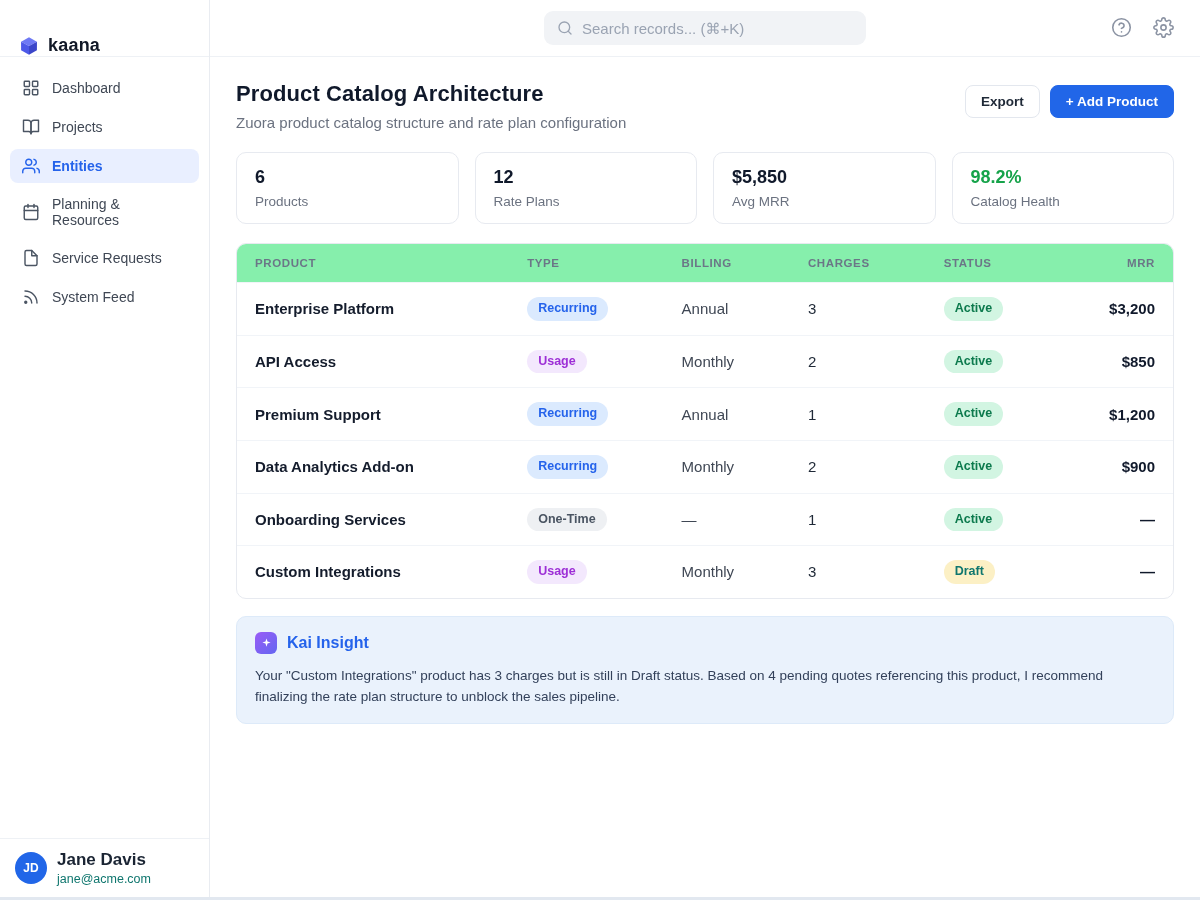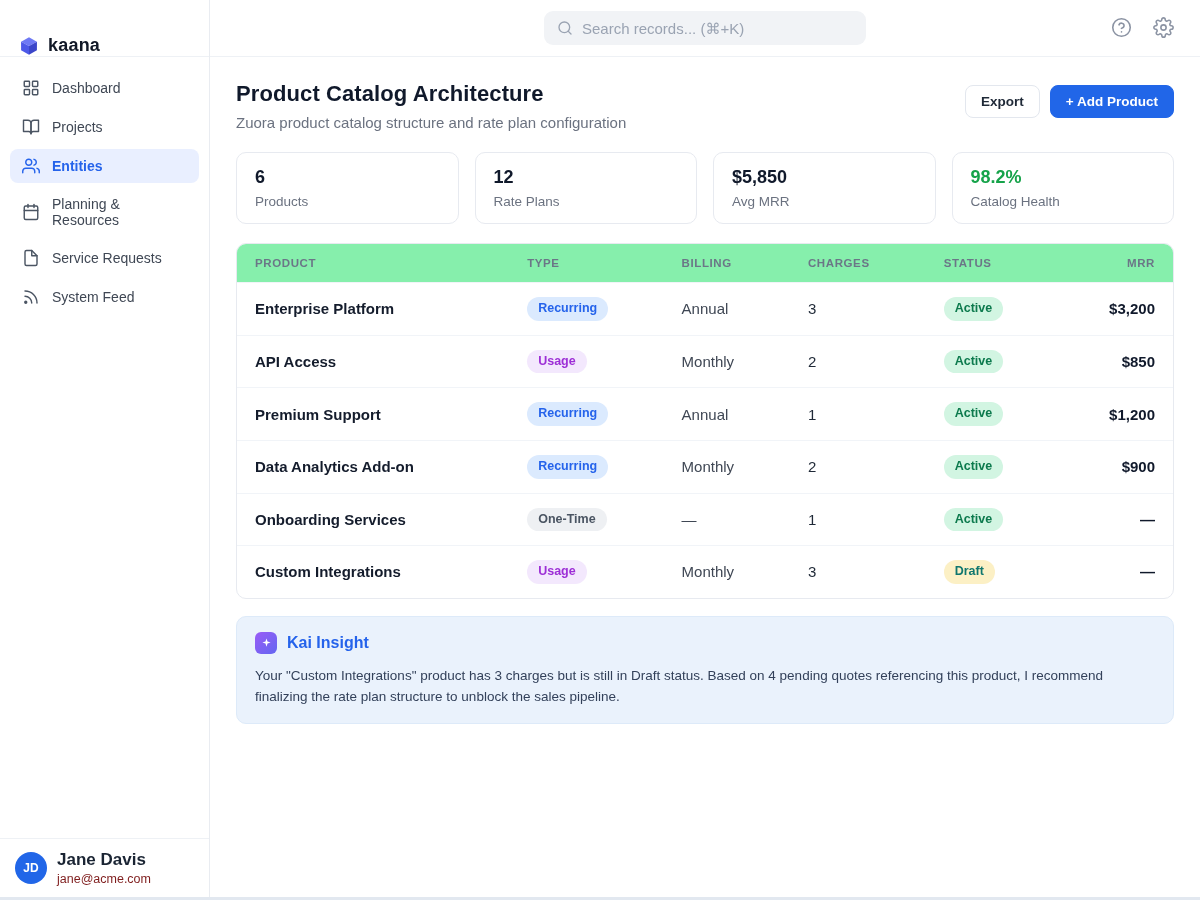--- a/index.html
+++ b/index.html
@@ -12,21 +12,21 @@
   .logo-area { height:57px; flex:0 0 57px; border-bottom:1px solid #eef1f5; display:flex; align-items:flex-end; gap:9px; padding:0 19px; }
   .brand-name { font-size:18px; font-weight:800; color:#111827; letter-spacing:.2px; }
   .nav { padding:14px 10px; display:flex; flex-direction:column; gap:5px; flex:1; }
   .nav-item { display:flex; align-items:center; gap:12px; padding:8px 12px; border-radius:8px; font-size:14px; color:#3f4754; cursor:pointer; }
   .nav-item svg { width:18px; height:18px; color:#4b5563; flex:0 0 18px; }
   .nav-item.active { background:#e9efff; color:#2563eb; font-weight:700; }
   .nav-item.active svg { color:#2563eb; }
   .user-area { border-top:1px solid #eef1f5; padding:11px 15px; display:flex; align-items:center; gap:10px; }
   .avatar { width:32px; height:32px; border-radius:50%; background:#2166e8; color:#fff; font-size:12px; font-weight:700; display:flex; align-items:center; justify-content:center; }
   .user-name { font-size:17px; font-weight:700; color:#1a2433; }
-  .user-email { font-size:12.5px; color:#7f1d1d; margin-top:2px; }
+  .user-email { font-size:12.5px; color:#0f766e; margin-top:2px; }
 
   
   .main { flex:1; display:flex; flex-direction:column; min-width:0; }
   .topbar { height:57px; flex:0 0 57px; border-bottom:1px solid #eef1f5; display:flex; align-items:center; padding:0 26px; position:relative; }
   .search { position:absolute; left:50%; transform:translateX(-50%); width:322px; height:34px; background:#f1f3f6; border-radius:9px; display:flex; align-items:center; gap:9px; padding:0 13px; color:#9aa3b2; }
   .search svg { width:16px; height:16px; flex:0 0 16px; }
   .search input { border:none; outline:none; background:transparent; font-size:15px; color:#374151; width:100%; font-family:"Liberation Sans", sans-serif; }
   .search input::placeholder { color:#9aa3b2; }
   .topbar-icons { margin-left:auto; display:flex; gap:20px; color:#8b93a3; }
   .icon-btn { background:none; border:none; color:#8b93a3; cursor:pointer; width:22px; height:22px; padding:0; }

